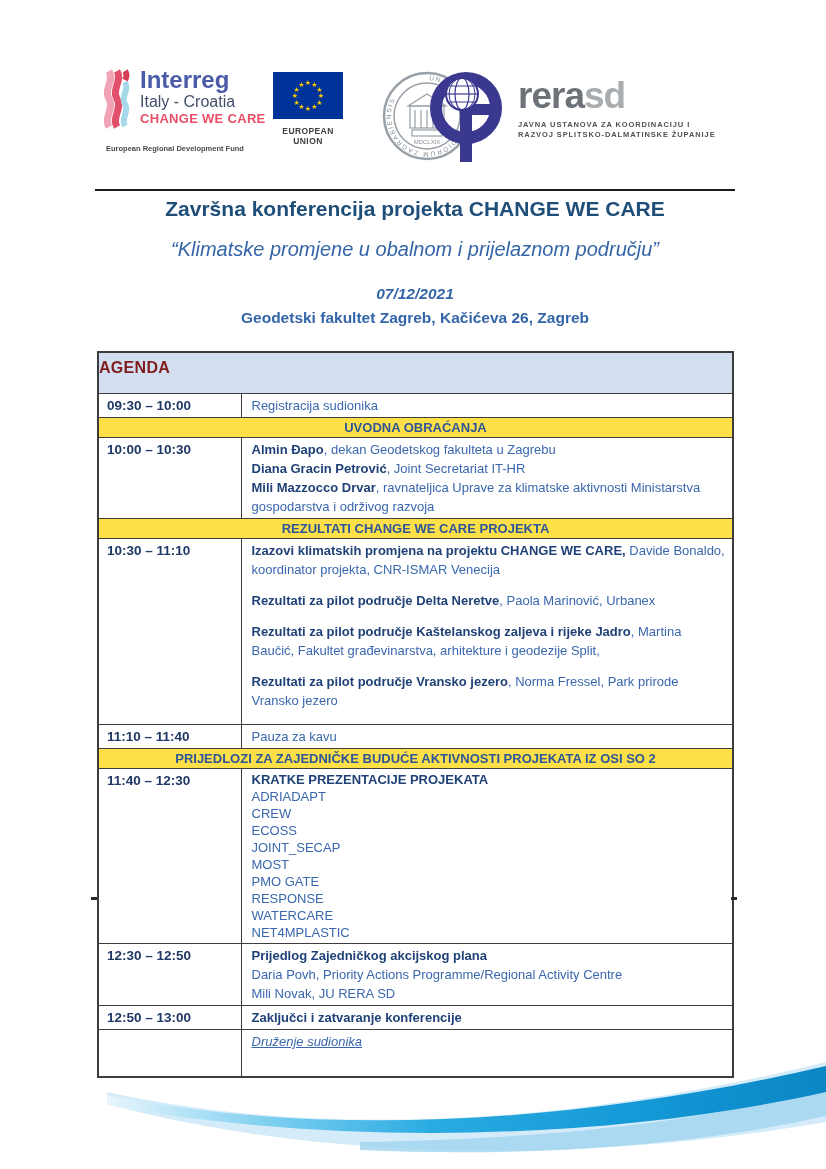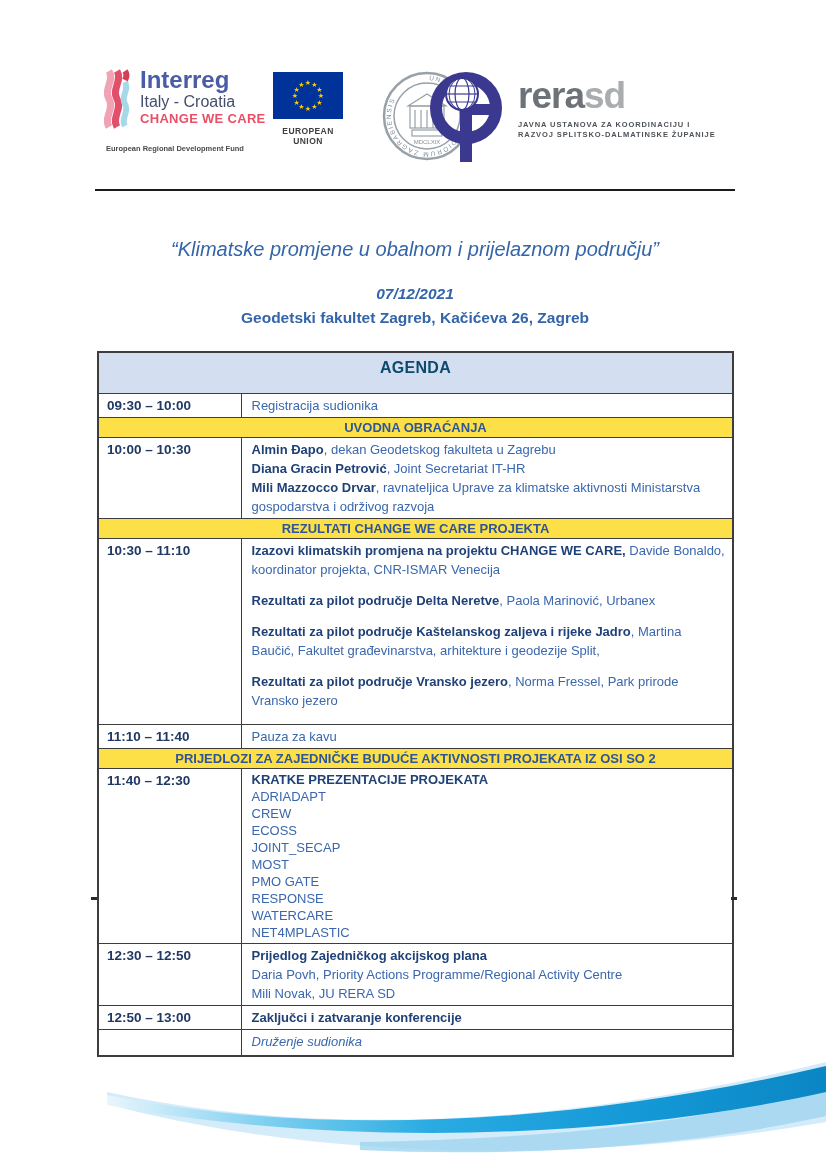--- a/index.html
+++ b/index.html
@@ -29,29 +29,29 @@
   .title-main { position:absolute; left:95px; top:197px; width:640px; text-align:center; font-size:21px; font-weight:bold; color:#1f4e79; }
   .title-sub { position:absolute; left:75px; top:238px; width:680px; text-align:center; font-size:20px; font-style:italic; color:#3465a8; font-weight:500; }
   .title-date { position:absolute; left:95px; top:285px; width:640px; text-align:center; font-size:15.5px; font-weight:bold; font-style:italic; color:#3465a8; }
   .title-venue { position:absolute; left:95px; top:309px; width:640px; text-align:center; font-size:15.5px; font-weight:bold; color:#3465a8; }
 
   
   .agenda-wrap { position:absolute; left:97px; top:351px; width:637px; }
   table.agenda { width:637px; border-collapse:collapse; table-layout:fixed; border:2px solid #3d3d3d; }
   table.agenda col.c-time { width:143px; }
   table.agenda td { border:1px solid #3d3d3d; vertical-align:top; }
-  td.agenda-head { background:#d3def0; text-align:center; font-size:16px; font-weight:bold; color:#0c4a6e; padding:6px 0 16px 0; letter-spacing:.3px;margin-left:43px; }
+  td.agenda-head { background:#d3def0; font-size:16px; font-weight:bold; color:#7f1d1d; padding:6px 0 16px 0; letter-spacing:.3px;margin-left:43px; }
   td.section-cell { background:#fde047; text-align:center; font-size:13px; font-weight:bold; color:#2e5597; line-height:19px; padding:0; }
   td.time-cell { font-size:13.5px; font-weight:bold; color:#1f3864; padding:2px 4px 2px 8px; line-height:19px; }
   td.content-cell { font-size:13px; color:#3a67ae; padding:2px 6px 2px 10px; line-height:19px; }
   td.content-cell .line { min-height:19px; }
   td.content-cell .line.blank { min-height:12px; height:12px; }
   td.content-cell.compact { line-height:17px;border-radius:30px; }
   td.content-cell.compact .line { min-height:17px; }
-  td.content-cell.pad-bottom { padding-bottom:4px; }
+  td.content-cell.pad-bottom { padding-bottom:25px;text-decoration:underline; }
   .b { font-weight:bold; color:#1f4177; }
   .i { font-style:italic; }
 
   
   .pb-mark { position:absolute; width:6px; height:3px; background:#2b2b2b; }
   .pb-left { left:91px; top:897px; }
   .pb-right { left:731px; top:897px; }
 
   
   .wave { position:absolute; left:0; top:1050px; width:826px; height:119px; }
@@ -148,20 +148,21 @@
         <span class="rerasd-primary">rera</span><span class="rerasd-secondary">sd</span>
       </div>
       <div class="rerasd-sub">
         <div>JAVNA USTANOVA ZA KOORDINACIJU I</div>
         <div>RAZVOJ SPLITSKO-DALMATINSKE ŽUPANIJE</div>
       </div>
     </div>
   </div>
 
   <div class="rule"></div>
+  <div class="title-main">Završna konferencija projekta CHANGE WE CARE</div>
   <div class="title-sub">“Klimatske promjene u obalnom i prijelaznom području”</div>
   <div class="title-date">07/12/2021</div>
   <div class="title-venue">Geodetski fakultet Zagreb, Kačićeva 26, Zagreb</div>
 
   <div class="agenda-wrap">
     <table class="agenda">
       <colgroup>
           <col class="c-time">
           <col class="c-content">
         </colgroup>

